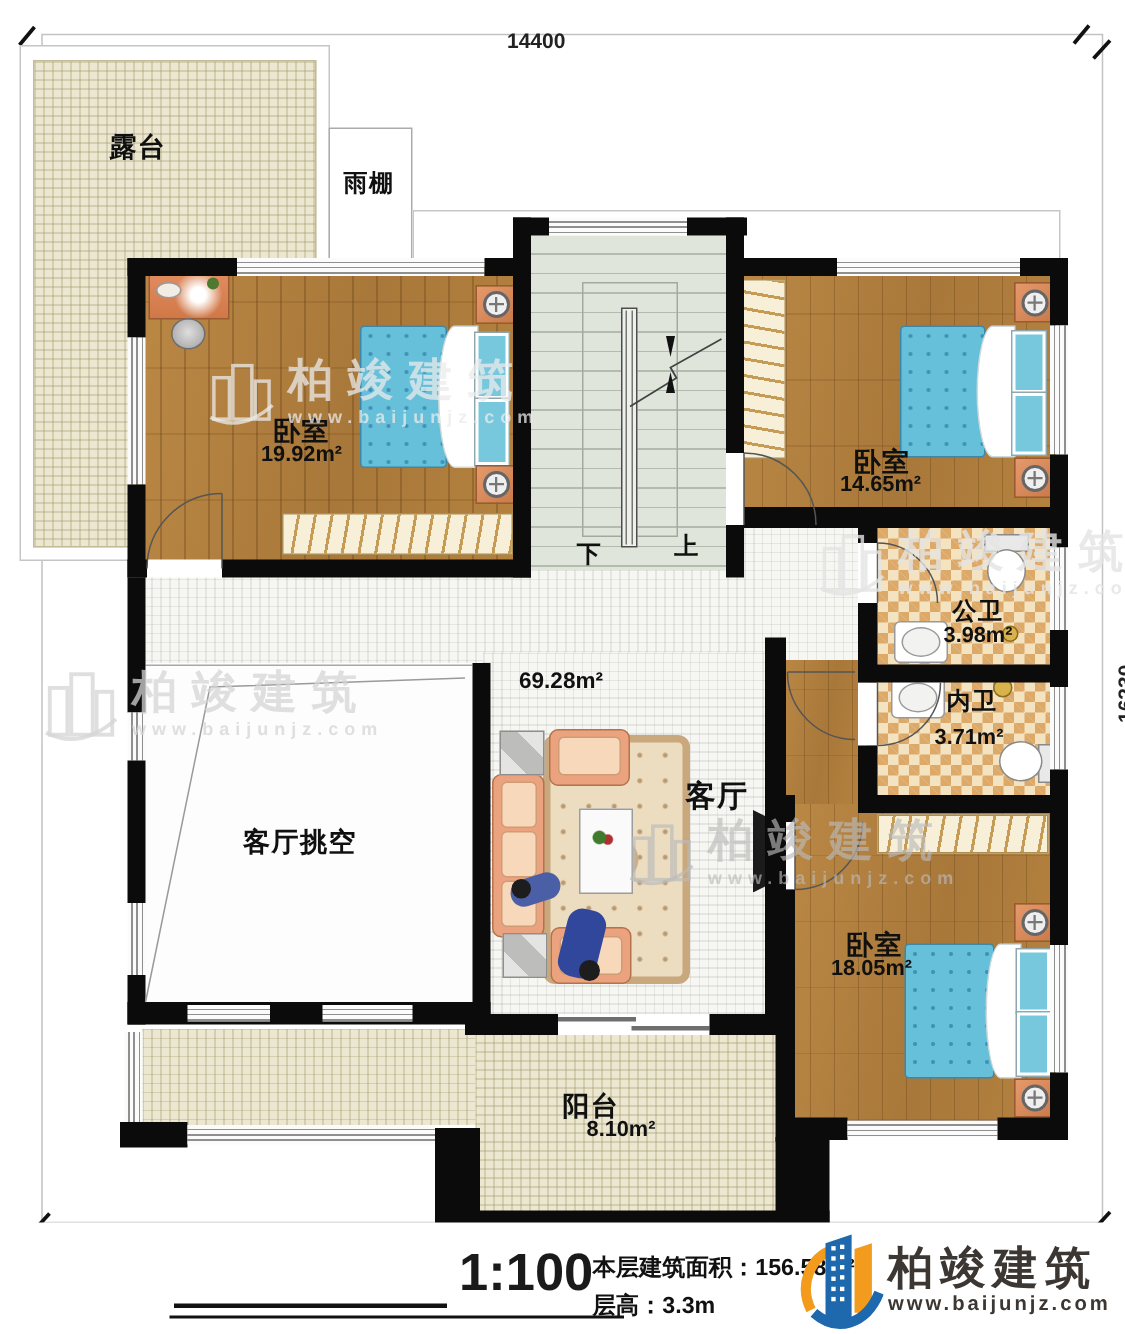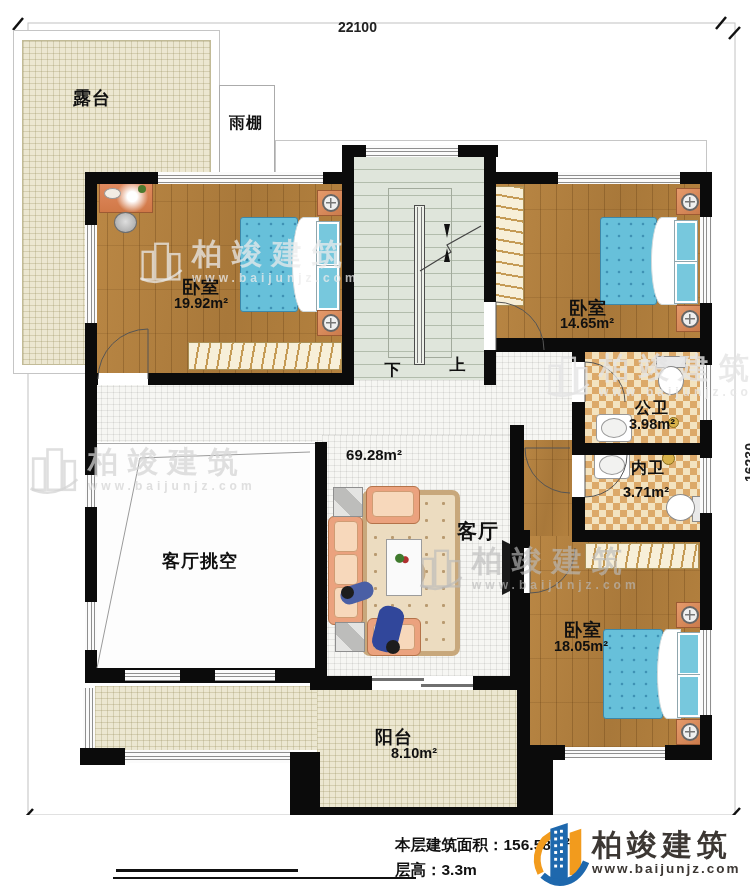--- a/index.html
+++ b/index.html
@@ -93,21 +93,21 @@
   <svg class="overlay" width="750" height="889">
     <rect x="28" y="23" width="707" height="792" fill="none" stroke="#c2c2c2" stroke-width="1"></rect>
     <g stroke="#111" stroke-width="2.5">
       <line x1="13" y1="30" x2="23" y2="18"></line>
       <line x1="716" y1="29" x2="726" y2="17"></line>
       <line x1="729" y1="39" x2="740" y2="27"></line>
       <line x1="729" y1="820" x2="740" y2="808"></line>
       <line x1="22" y1="821" x2="33" y2="809"></line>
     </g>
   </svg>
-  <div class="dimtext" style="left:338px;top:19px;">22100</div>
+  <div class="dimtext" style="left:338px;top:19px;">14400</div>
   <div class="dimtext" style="left:700px;top:424px;width:60px;transform:rotate(-90deg);transform-origin:50px 8px;">16230</div>
 
   <div class="abs" style="left:13px;top:30px;width:205px;height:342px;background:#fff;border:1.5px solid #c5c5c5;"></div>
   <div class="beige" style="left:22px;top:40px;width:187px;height:323px;border:1px solid #c2bb97;"></div>
 
   <div class="abs" style="left:219px;top:85px;width:54px;height:88px;background:#fff;border:1px solid #ababab;"></div>
   <div class="abs" style="left:275px;top:140px;width:430px;height:32px;background:#fff;border:1px solid #c6c6c6;"></div>
 
   <div class="wood" style="left:91px;top:178px;width:258px;height:200px;"></div>
   <div class="stairfloor" style="left:354px;top:157px;width:130px;height:228px;"></div>
@@ -380,20 +380,21 @@
       </svg>
     <div>
         <div class="t1">柏竣建筑</div>
         <div class="t2">www.baijunjz.com</div>
       </div>
   </div>
 
   <div class="tb">
     <div class="ul1"></div>
     <div class="ul2"></div>
+    <div class="tb-scale">1:100</div>
     <div class="tb-line1">本层建筑面积：156.58m²</div>
     <div class="tb-line2">层高：3.3m</div>
     <svg class="abs" style="left:531px;top:4px;" width="58" height="68" viewBox="0 0 60 70">
       <path d="M26,14 C8,20 2,40 10,56" stroke="#f29b1d" stroke-width="7" fill="none"></path>
       <polygon points="20,10 38,4 38,64 20,64" fill="#1e68ad"></polygon>
       <polygon points="40,14 52,10 52,58 40,58" fill="#f29b1d"></polygon>
       <g fill="#ffffff">
         <rect x="24" y="12" width="3" height="3"></rect>
           <rect x="30" y="11" width="3" height="3"></rect>
         <rect x="24" y="19" width="3" height="3"></rect>

